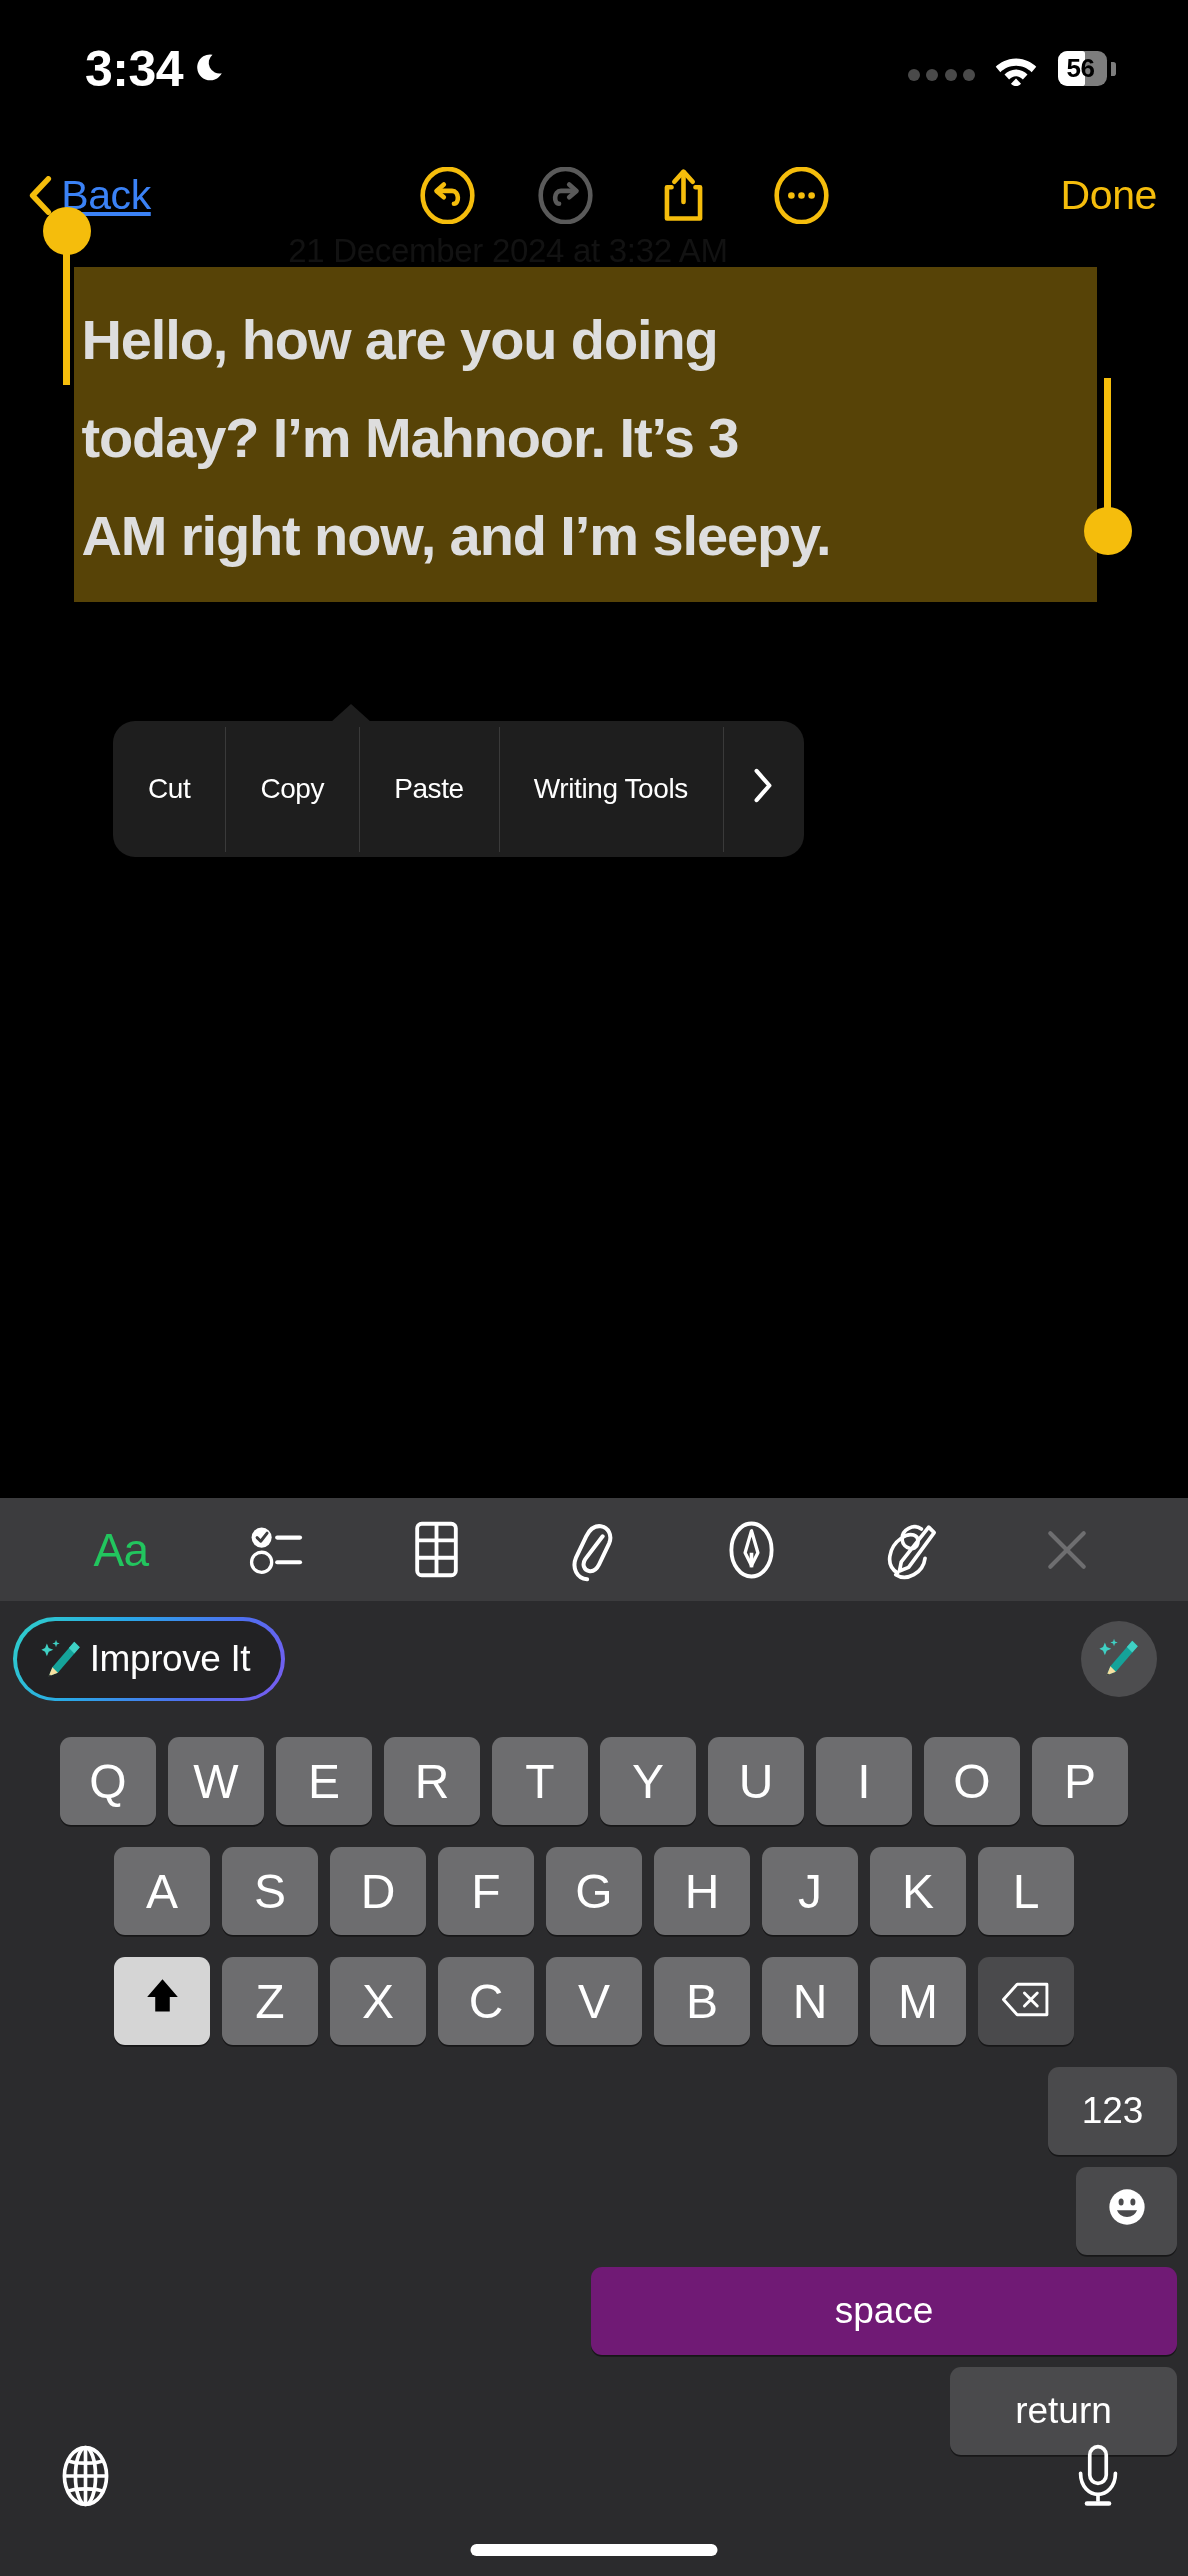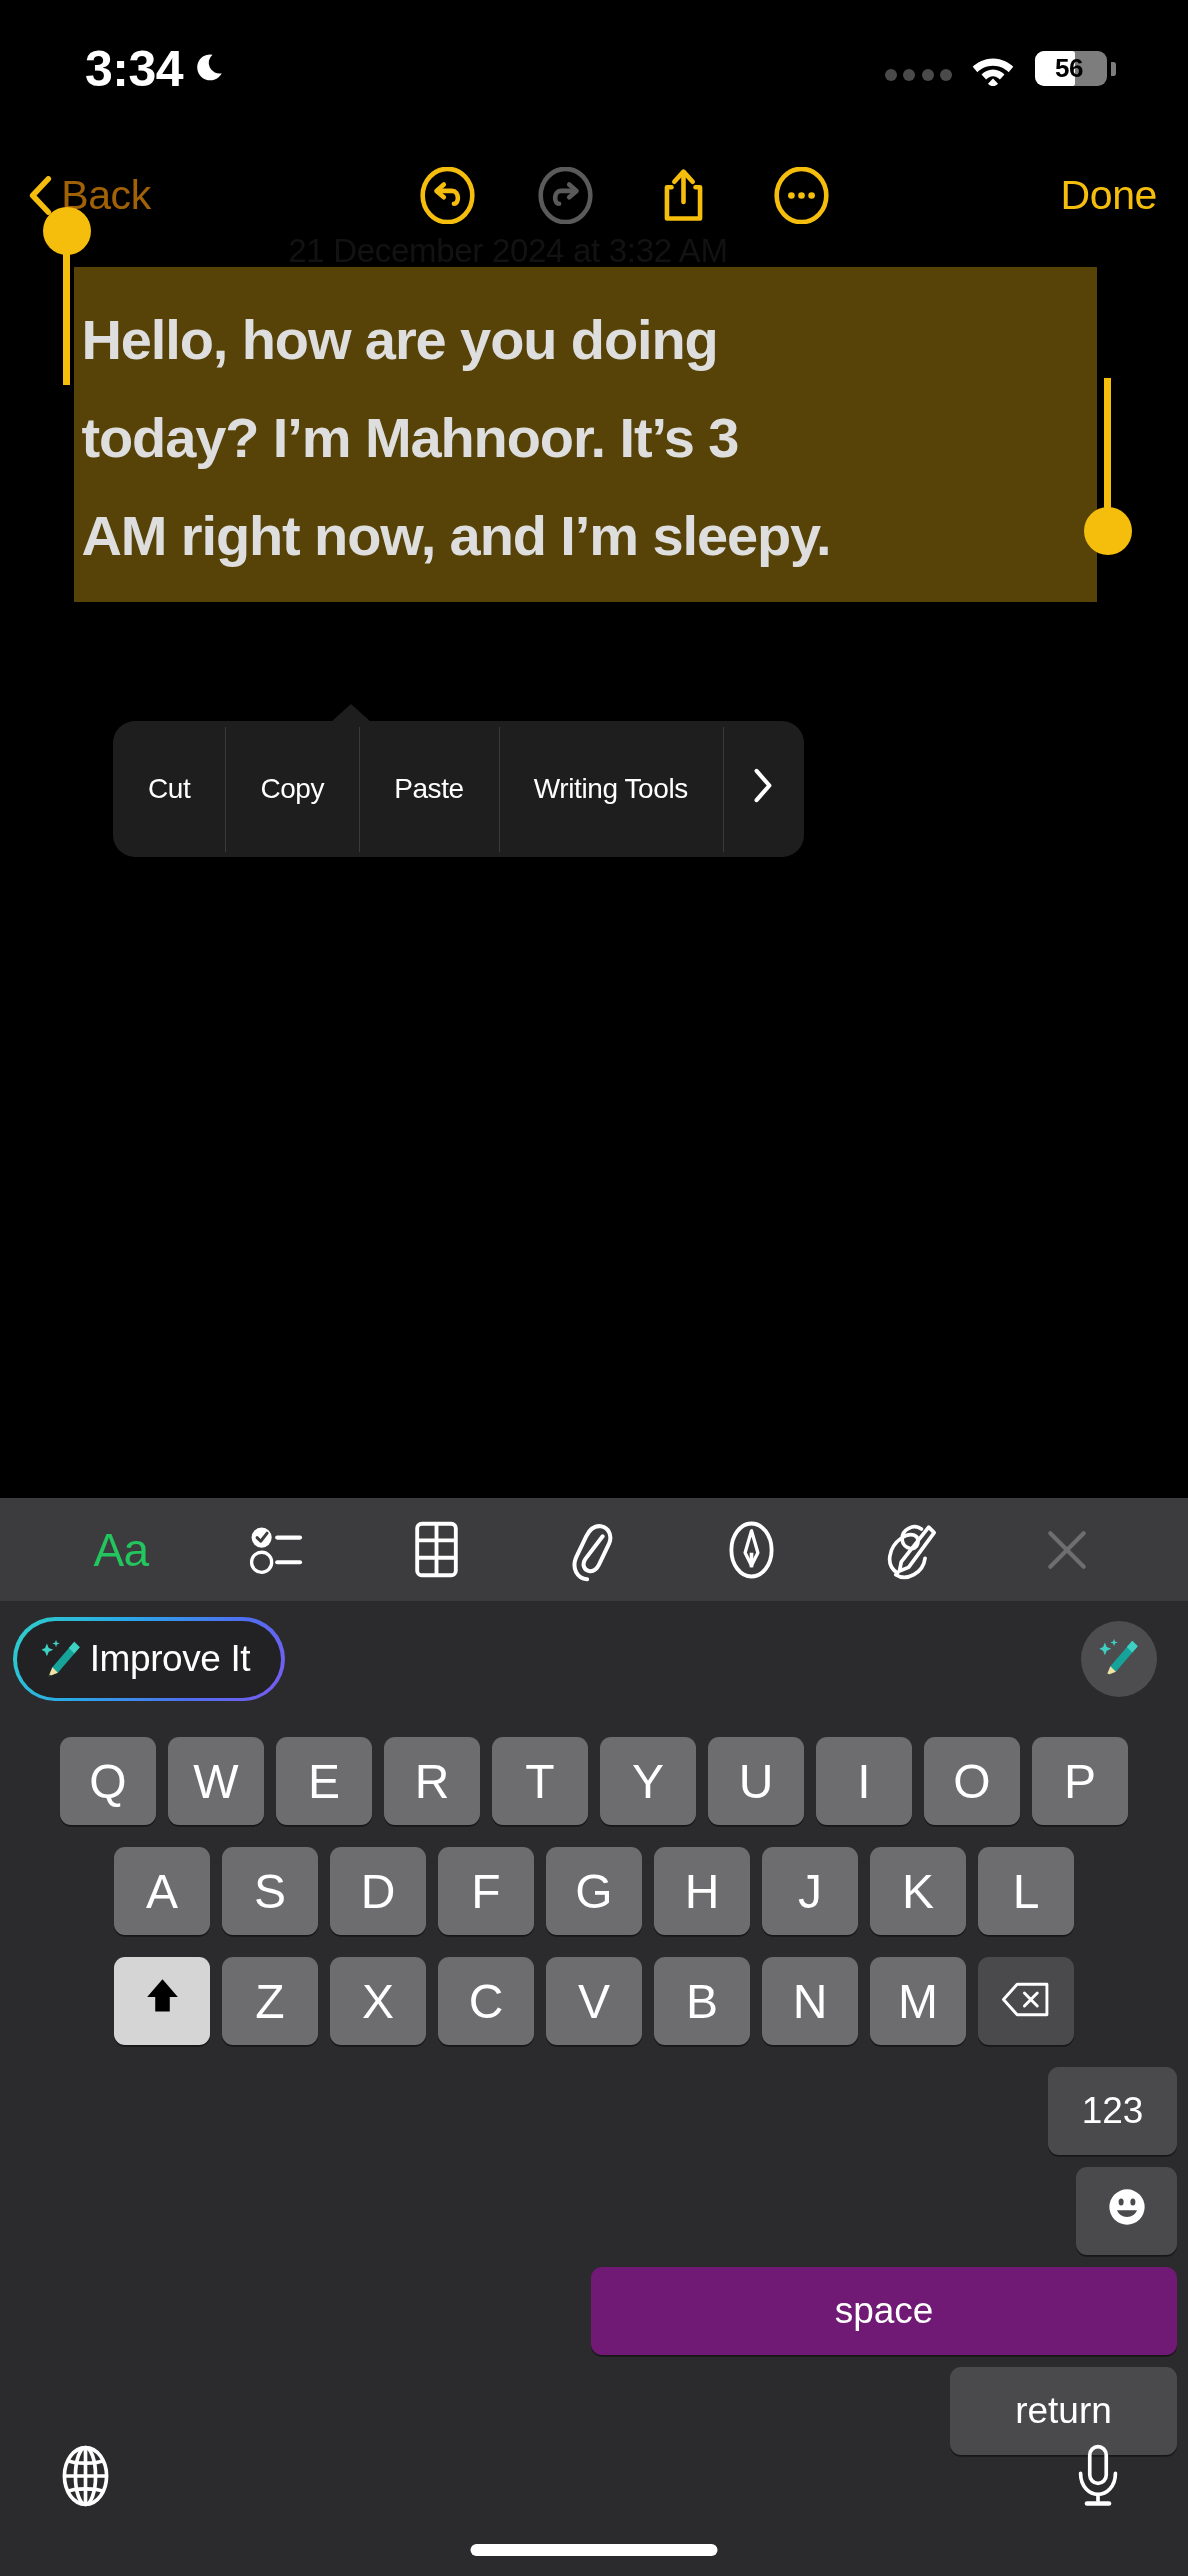--- a/index.html
+++ b/index.html
@@ -22,42 +22,42 @@
   .moon-icon { width: 37px; height: 37px; position: relative; display:inline-block; }
   .moon-icon svg { display: block; }
   .sb-right { display: flex; align-items: center; gap: 18.4px; }
   .dots-signal { display: flex; align-items: flex-end; gap: 6.4px; height: 24px; }
   .dots-signal i { width: 12px; height: 12px; border-radius: 50%; background: #4a4a4a; display:block; }
   .wifi-icon { width: 46px; height: 35px; }
   .battery {
     display: flex; align-items: center; gap: 3.7px;
   }
   .battery-body {
-    width: 72px; height: 35px; border-radius: 9.2px; background: #7d7d7d;
+    width: 49px; height: 35px; border-radius: 9.2px; background: #7d7d7d;
     position: relative; display: flex; align-items: center;
   }
   .battery-fill {
     position: absolute; left: 0; top: 0; bottom: 0; width: 56%;
     background: #fff; border-radius: 9.2px 2.8px 2.8px 9.2px;
   }
   .battery-level {
     position: relative; z-index: 2; width: 100%; text-align: center;
     font-size: 26px; font-weight: 700; color: #000; letter-spacing: -0.5px;
     padding-right: 3.7px;
   }
   .battery-cap { width: 5.5px; height: 14px; background: #7d7d7d; border-radius: 0 2.8px 2.8px 0; }
 
   
   .navbar {
     position: absolute; top: 158px; left: 0; width: 1188px; height: 74px;
     display: flex; align-items: center;
   }
   .nav-back { display: flex; align-items: center; gap: 9.2px; margin-left: 28px; }
   .chev-left { width: 24px; height: 39px; }
-  .nav-back-label { color: #a16207; font-size: 41px; letter-spacing: -0.4px; }
+  .nav-back-label { color: #3b82f6; font-size: 41px; letter-spacing: -0.4px; text-decoration: underline; }
   .nav-center { flex: 1; display: flex; align-items: center; justify-content: center; gap: 61px; margin-left: 37px;}
   .nav-icon { width: 57px; height: 57px; display: flex; align-items: center; justify-content: center; }
   .nav-done { color: #F5BD0C; font-size: 41px; margin-right: 31px; letter-spacing: -0.4px;}
 
   
   .note-date {
     position: absolute; top: 232px; left: 0; width: 1016px; text-align: center;
     color: #121212; font-size: 33px; letter-spacing: -0.3px;
   }
   .note-area { position: absolute; top: 267px; left: 0; width: 1188px; }

